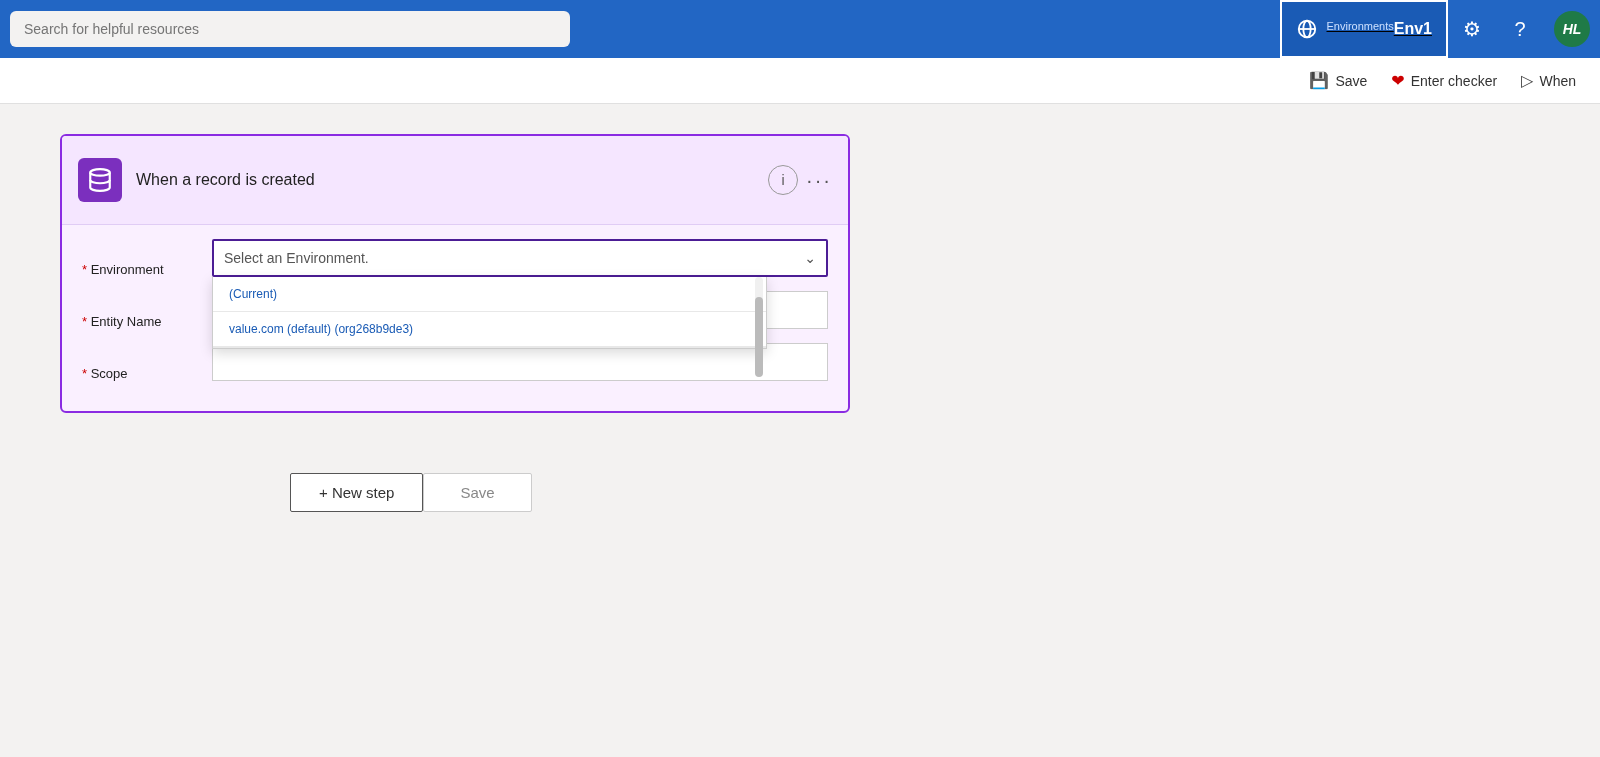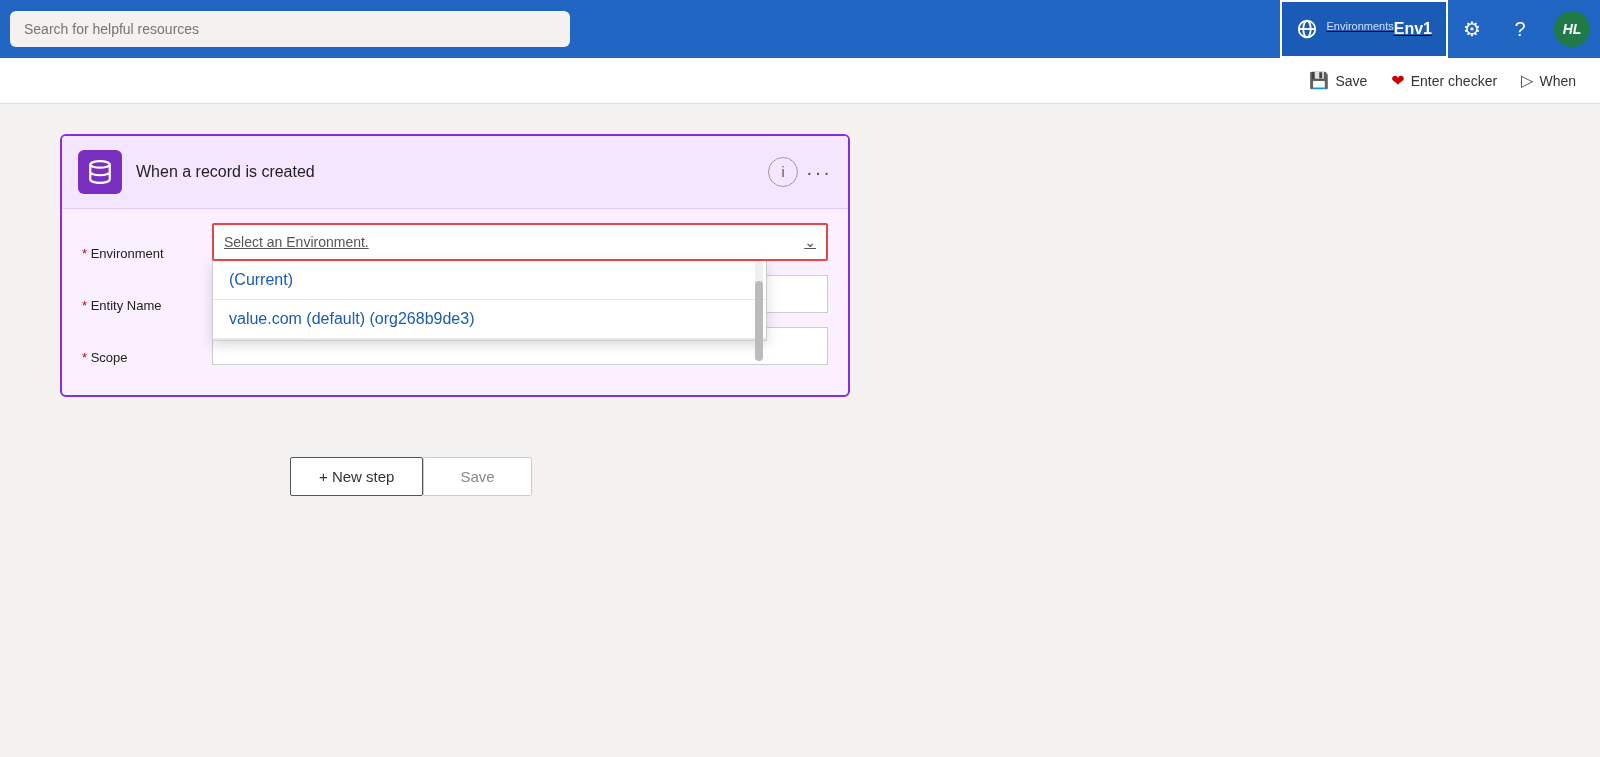--- a/index.html
+++ b/index.html
@@ -152,21 +152,21 @@
       border: 2px solid #8a2be2;
       border-radius: 6px;
       width: 790px;
       margin-left: 20px;
       position: relative;
     }
 
     .trigger-header {
       display: flex;
       align-items: center;
-      padding: 14px 16px;
+      padding: 22px 16px;
       background: #f5e6ff;
       border-bottom: 1px solid #e0ccf5;
       border-radius: 4px 4px 0 0;
     }
 
     .trigger-icon-wrap {
       width: 44px;
       height: 44px;
       background: #7b2fbe;
       border-radius: 6px;
@@ -233,31 +233,30 @@
 
     
     .env-select-wrap {
       position: relative;
       flex: 1;
     }
 
     .env-select-btn {
       display: flex;
       align-items: center;
-      border: 2px solid #ef4444;
+      border: 2px solid #4c1d95;
       background: #fff;
       height: 38px;
       padding: 0 10px;
       cursor: pointer;
       font-size: 14px;
       color: #555;
       border-radius: 2px;
       width: 100%;
       justify-content: space-between;
-      text-decoration: underline;
     }
 
     .env-select-btn .placeholder {
       color: #555;
     }
 
     .chevron {
       color: #555;
       font-size: 14px;
     }
@@ -270,21 +269,21 @@
       width: 555px;
       background: #fff;
       border: 1px solid #ccc;
       border-top: none;
       z-index: 100;
       box-shadow: 0 4px 12px rgba(0,0,0,0.15);
     }
 
     .dropdown-item {
       padding: 10px 16px;
-      font-size: 16px;
+      font-size: 12px;
       cursor: pointer;
       color: #1a5bb5;
     }
 
     .dropdown-item.current {
       color: #1a5bb5;
       font-weight: 500;
     }
 
     .dropdown-item.custom {

